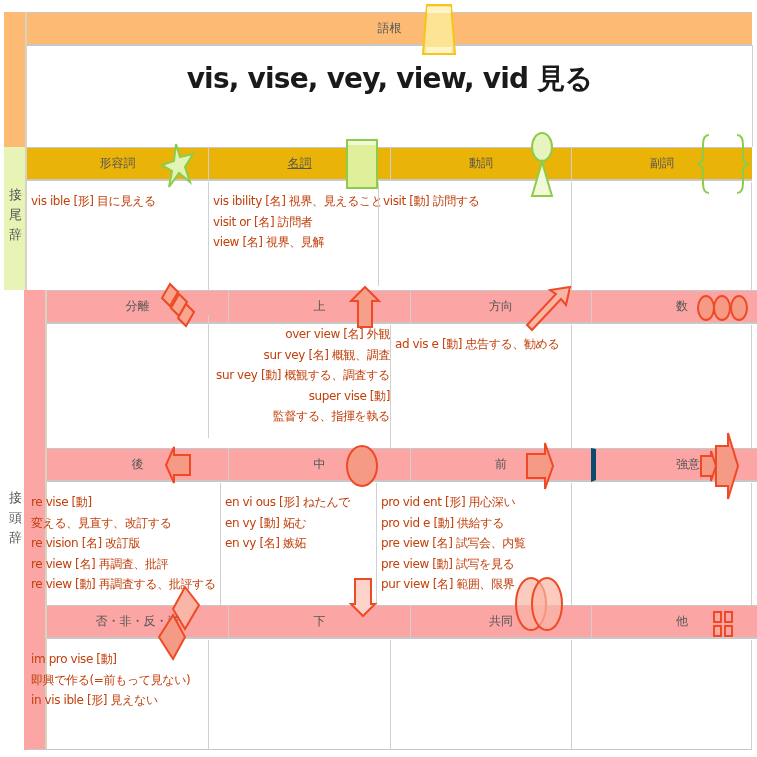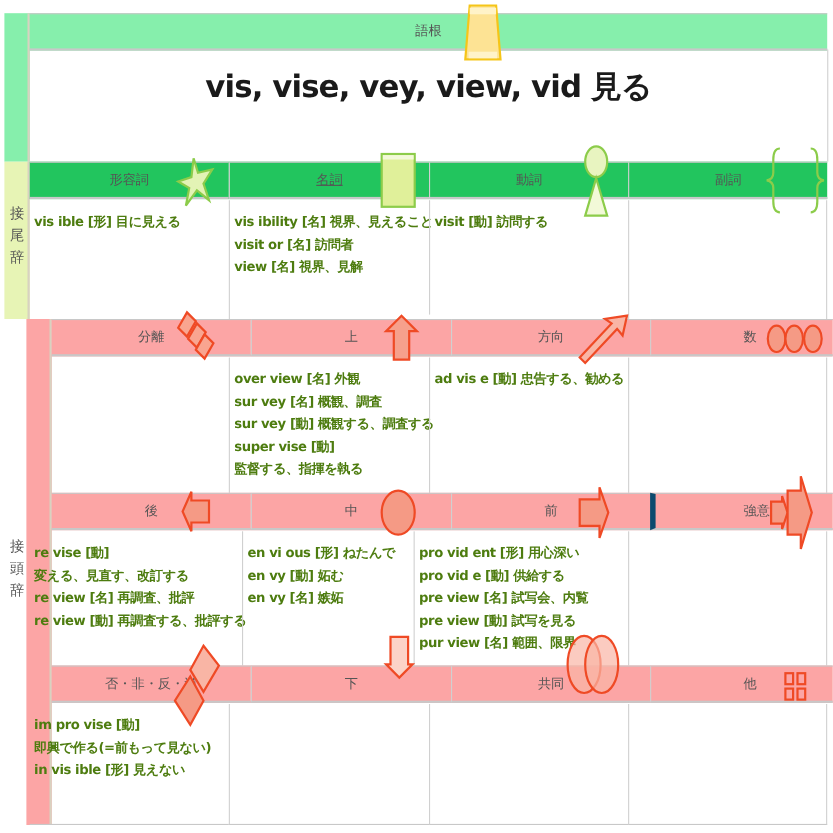--- a/index.html
+++ b/index.html
@@ -1,23 +1,23 @@
 <!DOCTYPE html>
 <html><head>
 <meta charset="utf-8">
 <style>
   * { box-sizing: border-box; margin: 0; padding: 0; }
   html, body { width: 757px; height: 757px; background: #ffffff; overflow: hidden; }
   body { position: relative; font-family: "DejaVu Sans", "Liberation Sans", sans-serif; color: #222; }
   .side { position: absolute; left: 4px; width: 23px; border-right: 2px solid #d8d2c0; }
   .side-label { position: absolute; left: 4px; width: 23px; display: flex; flex-direction: column; align-items: center; font-size: 13px; line-height: 20px; color: #555; }
   .hdr { position: absolute; height: 34px; display: flex; align-items: center; justify-content: center; font-size: 12px; color: #555; border-bottom: 2px solid #c8c8c8; border-top: 1px solid #c8c8c8; }
-  .cell { position: absolute; padding: 9px 0 0 4px; font-size: 12px; line-height: 20.5px; font-weight: bold; color: #4d7c0f; border-left: 1px solid #d0d0d0; white-space: nowrap; letter-spacing: -0.4px; }
-  .yellow { background: #86efac; }
-  .green { background: #22c55e; }
+  .cell { position: absolute; padding: 9px 0 0 4px; font-size: 12px; line-height: 20.5px; font-weight: normal; color: #c2410c; border-left: 1px solid #d0d0d0; white-space: nowrap; letter-spacing: -0.4px; }
+  .yellow { background: #fdba74; }
+  .green { background: #eab308; }
   .green-side { background: #e7f4b5; }
   .red { background: #fca5a5; margin-left: 20px; }
   .vline { position: absolute; width: 1px; background: #d0d0d0; }
   svg.icon { position: absolute; overflow: visible; }
   .root-title { position: absolute; left: 27px; width: 725px; top: 60px; text-align: center; font-size: 28px; font-weight: bold; letter-spacing: -0.8px; color: #1a1a1a; }
 </style>
 </head>
 <body>
 
 <div class="side yellow" style="top:12px;height:135px;"></div>
@@ -52,21 +52,21 @@
 </div>
 
 <div class="cell" style="left:27px;width:181px;top:182px;height:108px;border-left:none;">
   <div>vis ible [形] 目に見える</div>
 </div>
 <div class="cell" style="left:208px;width:182px;top:182px;height:108px;">
   <div>vis ibility [名] 視界、見えること</div>
   <div>visit or [名] 訪問者</div>
   <div>view [名] 視界、見解</div>
 </div>
-<div class="cell" style="left:390px;width:181px;top:182px;height:104px;">
+<div class="cell" style="left:378px;width:181px;top:182px;height:104px;">
   <div>visit [動] 訪問する</div>
 </div>
 <div class="cell" style="left:571px;width:181px;top:182px;height:108px;border-right:1px solid #d0d0d0;"></div>
 
 <svg class="icon" style="left:163px;top:143px;" width="32" height="46" viewBox="0 0 32 46">
   <polygon points="13,1 17,14 30,11 22,24 27,39 16,30 6,44 9,28 -1,22 11,18" fill="#e3f3b5" stroke="#8ccc4a" stroke-width="2"></polygon>
 </svg>
 <svg class="icon" style="left:346px;top:139px;" width="32" height="50" viewBox="0 0 32 50">
   <rect x="1" y="1" width="30" height="48" fill="#e0f09a" stroke="#8ccc4a" stroke-width="2"></rect>
   <rect x="2" y="2" width="28" height="4" fill="#f2f9d8"></rect>
@@ -94,21 +94,21 @@
   <span>上</span>
 </div>
 <div class="hdr red" style="left:390px;width:181px;top:290px;border-left:1px solid #d0d0d0;">
   <span>方向</span>
 </div>
 <div class="hdr red" style="left:571px;width:181px;top:290px;border-left:1px solid #d0d0d0;">
   <span>数</span>
 </div>
 
 <div class="cell" style="left:27px;width:181px;top:325px;height:123px;border-left:none;"></div>
-<div class="cell" style="left:208px;width:182px;top:325px;height:123px;">
+<div class="cell" style="left:208px;width:182px;top:315px;height:123px;text-align:right;">
   <div>over view [名] 外観</div>
   <div>sur vey [名] 概観、調査</div>
   <div>sur vey [動] 概観する、調査する</div>
   <div>super vise [動]</div>
   <div>監督する、指揮を執る</div>
 </div>
 <div class="cell" style="left:390px;width:181px;top:325px;height:123px;">
   <div>ad vis e [動] 忠告する、勧める</div>
 </div>
 <div class="cell" style="left:571px;width:181px;top:325px;height:123px;border-right:1px solid #d0d0d0;"></div>
@@ -122,20 +122,21 @@
 <div class="hdr red" style="left:390px;width:181px;top:448px;border-left:1px solid #d0d0d0;">
   <span>前</span>
 </div>
 <div class="hdr red" style="left:571px;width:189px;top:448px;border-left:5px solid #0c4a6e;text-align:right;">
   <span>強意</span>
 </div>
 
 <div class="cell" style="left:27px;width:181px;top:483px;height:122px;border-left:none;">
   <div>re vise [動]</div>
   <div>変える、見直す、改訂する</div>
+  <div>re vision [名] 改訂版</div>
   <div>re view [名] 再調査、批評</div>
   <div>re view [動] 再調査する、批評する</div>
 </div>
 <div class="cell" style="left:220px;width:182px;top:483px;height:122px;">
   <div>en vi ous [形] ねたんで</div>
   <div>en vy [動] 妬む</div>
   <div>en vy [名] 嫉妬</div>
 </div>
 <div class="cell" style="left:376px;width:181px;top:483px;height:122px;">
   <div>pro vid ent [形] 用心深い</div>

